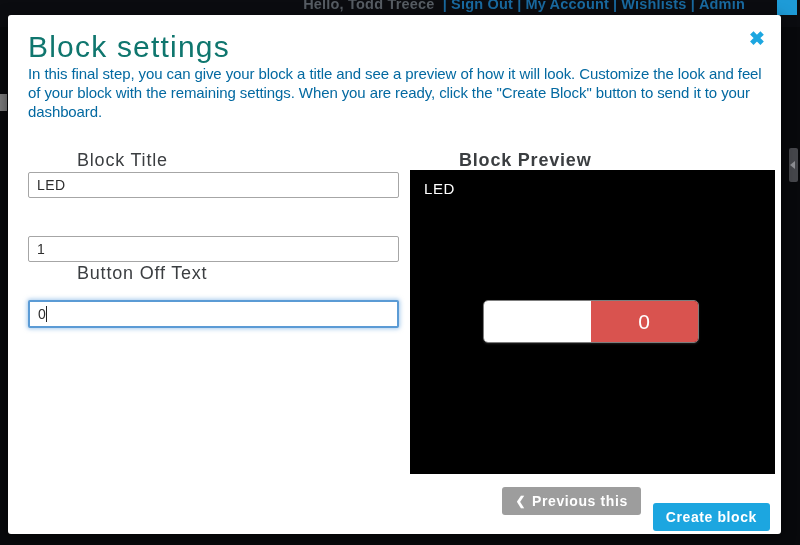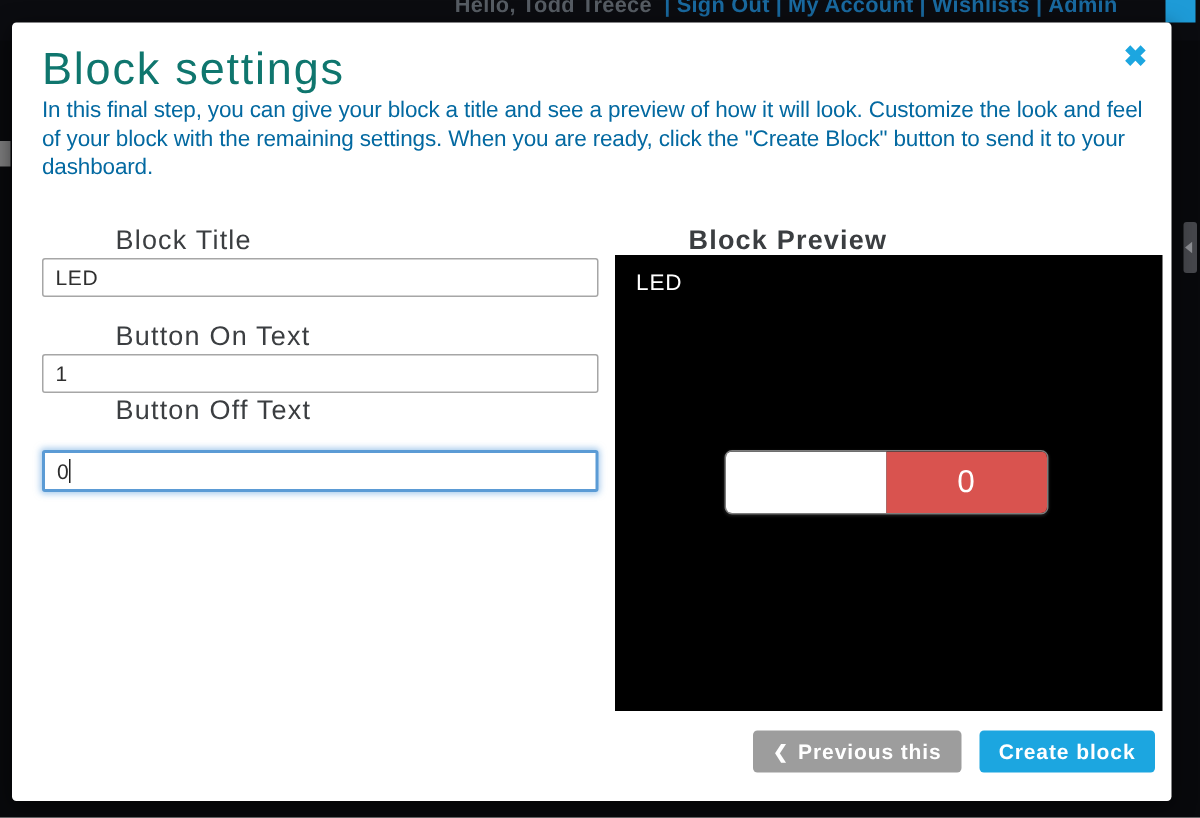--- a/index.html
+++ b/index.html
@@ -105,21 +105,21 @@
     display: flex; gap: 12px;
   }
   .btn {
     height: 28px; border: none; border-radius: 3px;
     font-family: "Liberation Sans", sans-serif;
     font-size: 14px; font-weight: 700; letter-spacing: 0.6px;
     color: #ffffff; cursor: pointer; padding: 0 13px;
     display: flex; align-items: center; gap: 6px;
   }
   .btn-previous { background: #9d9d9d; }
-  .btn-create { background: #1ca6e0; }
+  .btn-create { background: #1ca6e0; margin-top: 16px; }
   .chevron-left { font-size: 12px; font-weight: 700; }
 
   
   .page-scrollbar-thumb {
     left: 789px; top: 148px; width: 9px; height: 34px;
     background: #45464b; border-radius: 2px;
   }
   .scroll-notch {
     position: absolute; left: 1px; top: 13px; width: 5px; height: 8px;
     background: #8d8e93; clip-path: polygon(100% 0, 0 50%, 100% 100%);
@@ -153,21 +153,20 @@
       <span>✖</span>
     </button>
 
     <div class="abs modal-title">Block settings</div>
 
     <div class="abs modal-description">In this final step, you can give your block a title and see a preview of how it will look. Customize the look and feel of your block with the remaining settings. When you are ready, click the "Create Block" button to send it to your dashboard.</div>
 
     <label class="abs field-label" style="top:135px">Block Title</label>
     <input class="abs text-input" style="top: 157px;" type="text" value="LED">
 
-    <label class="abs field-label" style="top:199px">Button On Text</label>
     <input class="abs text-input" style="top: 221px;" type="text" value="1">
 
     <label class="abs field-label" style="top:248px">Button Off Text</label>
     <input class="abs text-input focused" style="top: 285px;" type="text" value="0">
     <div class="abs caret" style="left:38px; top:291px"></div>
 
     <div class="abs field-label preview-label" style="top:135px">Block Preview</div>
 
     <div class="abs preview-canvas">
       <span class="preview-title">LED</span>

